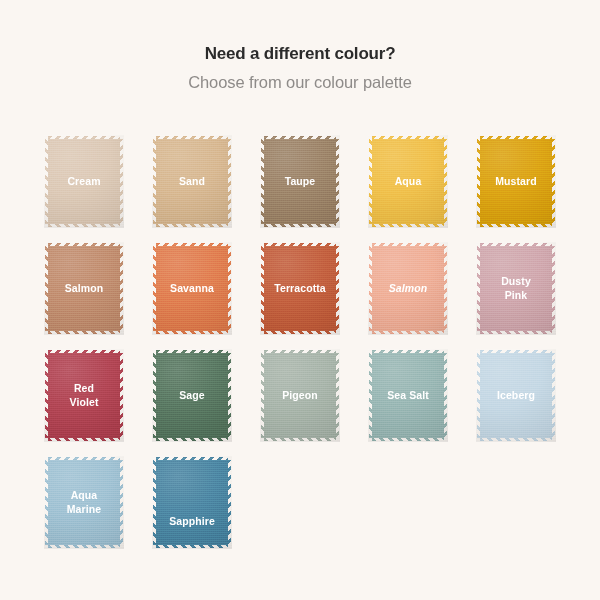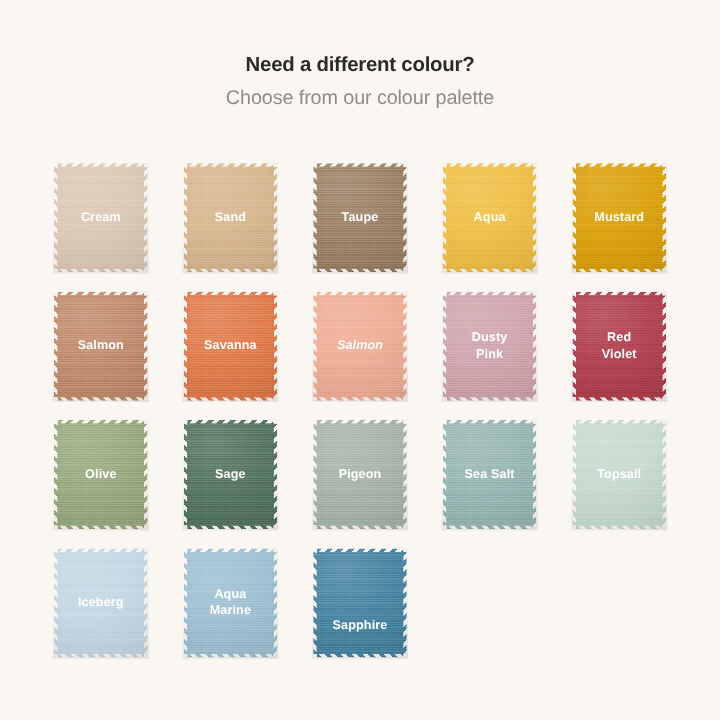--- a/index.html
+++ b/index.html
@@ -228,20 +228,30 @@
       <div class="swatch" style="background: #b91c1c;">
         <div class="zig zig-t" style="background: rgb(224, 121, 74);"></div>
         <div class="zig zig-b" style="background: rgb(224, 121, 74);"></div>
         <div class="zig zig-l" style="background: rgb(224, 121, 74);"></div>
         <div class="zig zig-r" style="background: rgb(224, 121, 74);"></div>
         <div class="body" style="background: rgb(224, 121, 74);"></div>
         <div class="shade"></div>
         <div class="tex"></div>
         <span class="swatch-label" style="color: rgb(255, 255, 255);">Savanna</span>
       </div>
+      <div class="swatch" style="background: rgb(193, 90, 56);">
+        <div class="zig zig-t" style="background: rgb(193, 90, 56);"></div>
+        <div class="zig zig-b" style="background: rgb(193, 90, 56);"></div>
+        <div class="zig zig-l" style="background: rgb(193, 90, 56);"></div>
+        <div class="zig zig-r" style="background: rgb(193, 90, 56);"></div>
+        <div class="body" style="background: rgb(193, 90, 56);"></div>
+        <div class="shade"></div>
+        <div class="tex"></div>
+        <span class="swatch-label" style="color: rgb(255, 255, 255);">Terracotta</span>
+      </div>
       <div class="swatch" style="background: rgb(239, 172, 148); font-style: italic;">
         <div class="zig zig-t" style="background: rgb(239, 172, 148);"></div>
         <div class="zig zig-b" style="background: rgb(239, 172, 148);"></div>
         <div class="zig zig-l" style="background: rgb(239, 172, 148);"></div>
         <div class="zig zig-r" style="background: rgb(239, 172, 148);"></div>
         <div class="body" style="background: rgb(239, 172, 148);"></div>
         <div class="shade"></div>
         <div class="tex"></div>
         <span class="swatch-label" style="color: rgb(255, 255, 255);">Salmon</span>
       </div>
@@ -260,30 +270,20 @@
         <div class="zig zig-t" style="background: rgb(175, 63, 78);"></div>
         <div class="zig zig-b" style="background: rgb(175, 63, 78);"></div>
         <div class="zig zig-l" style="background: rgb(175, 63, 78);"></div>
         <div class="zig zig-r" style="background: rgb(175, 63, 78);"></div>
         <div class="body" style="background: rgb(175, 63, 78);"></div>
         <div class="shade"></div>
         <div class="tex"></div>
         <span class="swatch-label" style="color: rgb(255, 255, 255);">Red
 Violet</span>
       </div>
-      <div class="swatch" style="background: rgb(151, 169, 124);">
-        <div class="zig zig-t" style="background: rgb(151, 169, 124);"></div>
-        <div class="zig zig-b" style="background: rgb(151, 169, 124);"></div>
-        <div class="zig zig-l" style="background: rgb(151, 169, 124);"></div>
-        <div class="zig zig-r" style="background: rgb(151, 169, 124);"></div>
-        <div class="body" style="background: rgb(151, 169, 124);"></div>
-        <div class="shade"></div>
-        <div class="tex"></div>
-        <span class="swatch-label" style="color: rgb(255, 255, 255);">Olive</span>
-      </div>
       <div class="swatch" style="background: rgb(83, 115, 92);">
         <div class="zig zig-t" style="background: rgb(83, 115, 92);"></div>
         <div class="zig zig-b" style="background: rgb(83, 115, 92);"></div>
         <div class="zig zig-l" style="background: rgb(83, 115, 92);"></div>
         <div class="zig zig-r" style="background: rgb(83, 115, 92);"></div>
         <div class="body" style="background: rgb(83, 115, 92);"></div>
         <div class="shade"></div>
         <div class="tex"></div>
         <span class="swatch-label" style="color: rgb(255, 255, 255);">Sage</span>
       </div>
@@ -300,30 +300,20 @@
       <div class="swatch" style="background: rgb(150, 181, 178);">
         <div class="zig zig-t" style="background: rgb(150, 181, 178);"></div>
         <div class="zig zig-b" style="background: rgb(150, 181, 178);"></div>
         <div class="zig zig-l" style="background: rgb(150, 181, 178);"></div>
         <div class="zig zig-r" style="background: rgb(150, 181, 178);"></div>
         <div class="body" style="background: rgb(150, 181, 178);"></div>
         <div class="shade"></div>
         <div class="tex"></div>
         <span class="swatch-label" style="color: rgb(255, 255, 255);">Sea Salt</span>
       </div>
-      <div class="swatch" style="background: rgb(198, 218, 207);">
-        <div class="zig zig-t" style="background: rgb(198, 218, 207);"></div>
-        <div class="zig zig-b" style="background: rgb(198, 218, 207);"></div>
-        <div class="zig zig-l" style="background: rgb(198, 218, 207);"></div>
-        <div class="zig zig-r" style="background: rgb(198, 218, 207);"></div>
-        <div class="body" style="background: rgb(198, 218, 207);"></div>
-        <div class="shade"></div>
-        <div class="tex"></div>
-        <span class="swatch-label" style="color: rgb(255, 255, 255);">Topsail</span>
-      </div>
       <div class="swatch" style="background: rgb(195, 215, 228);">
         <div class="zig zig-t" style="background: rgb(195, 215, 228);"></div>
         <div class="zig zig-b" style="background: rgb(195, 215, 228);"></div>
         <div class="zig zig-l" style="background: rgb(195, 215, 228);"></div>
         <div class="zig zig-r" style="background: rgb(195, 215, 228);"></div>
         <div class="body" style="background: rgb(195, 215, 228);"></div>
         <div class="shade"></div>
         <div class="tex"></div>
         <span class="swatch-label" style="color: rgb(255, 255, 255);">Iceberg</span>
       </div>

